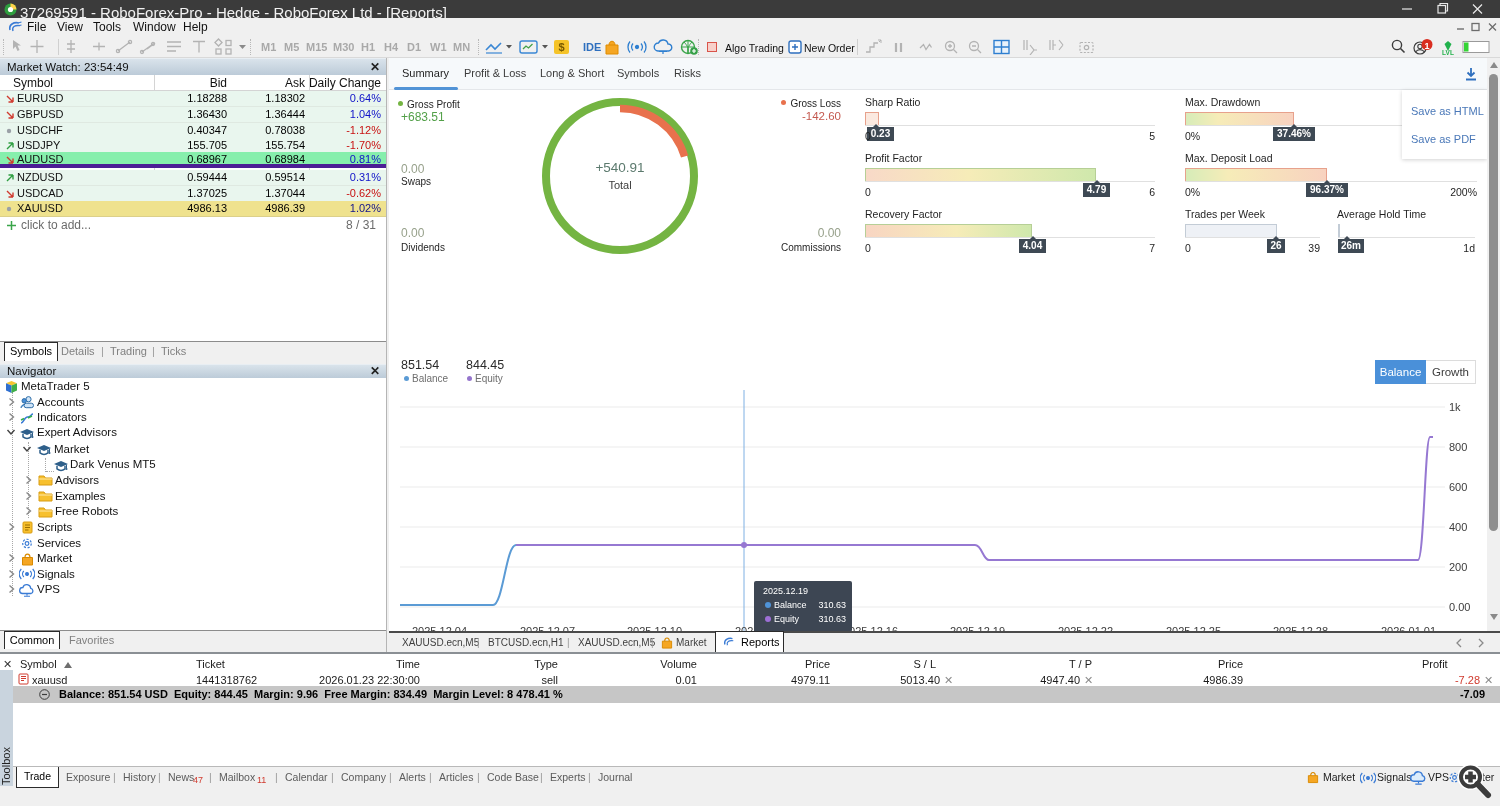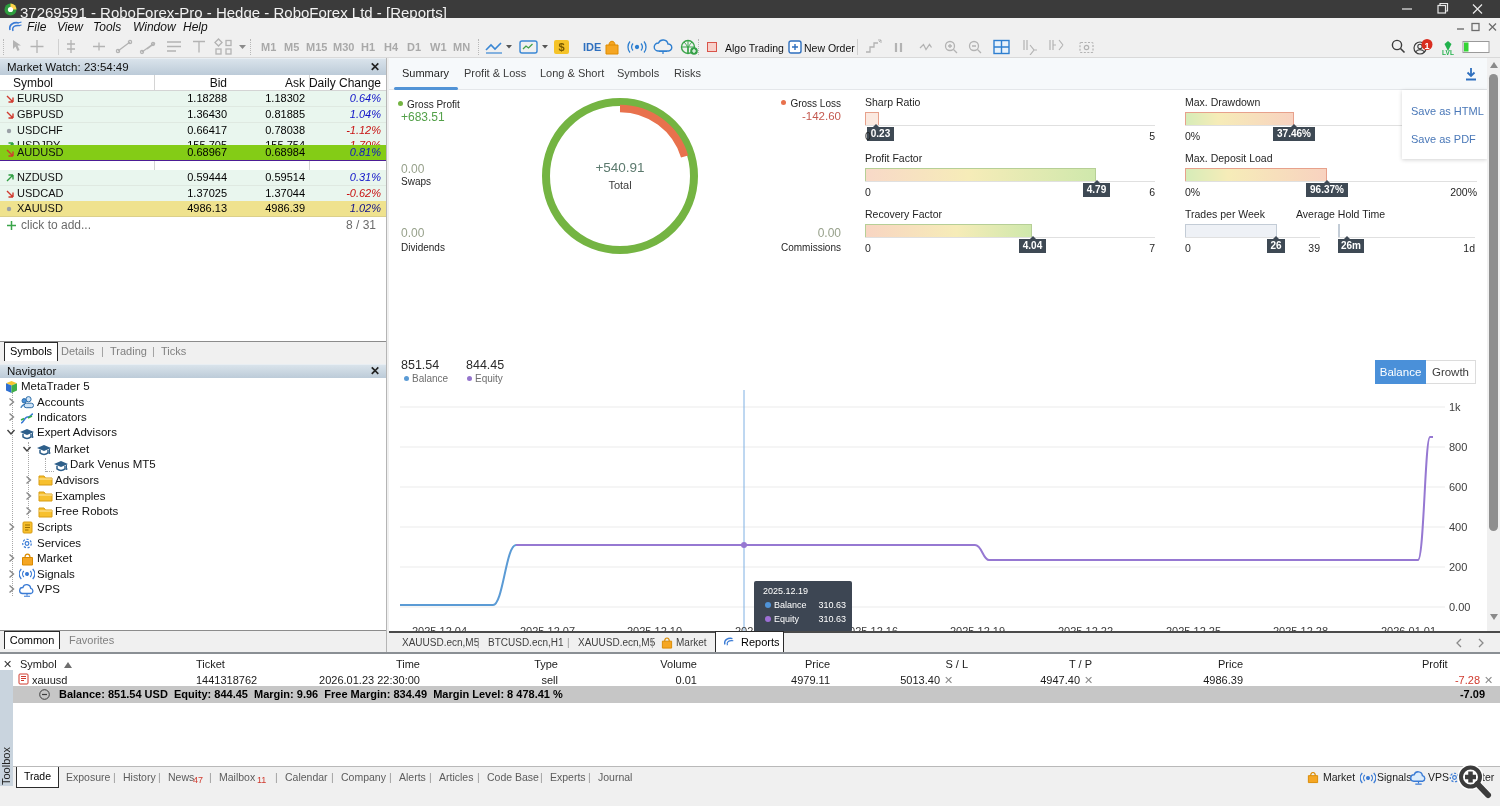--- a/index.html
+++ b/index.html
@@ -4,36 +4,36 @@
 <style>
 * { margin:0; padding:0; box-sizing:border-box; }
 html,body { width:1500px; height:806px; overflow:hidden; font-family:"Liberation Sans", sans-serif; background:#f0f0f0; }
 #app { position:relative; width:1500px; height:806px; }
 .abs { position:absolute; }
 
 #titlebar { position:absolute; left:0; top:0; width:1500px; height:18px; background:#3b3b3b; color:#fff; }
 #titlebar .ttext { position:absolute; left:20px; top:3.5px; font-size:15px; color:#f2f2f2; }
 
 #menubar { position:absolute; left:0; top:18px; width:1500px; height:18px; background:#f0f0f0; font-size:12px; color:#111; }
-#menubar span.mi { position:absolute; top:2px;font-style:italic; }
+#menubar span.mi { position:absolute; top:2px; }
 
 #toolbar { position:absolute; left:0; top:36px; width:1500px; height:22px; background:#f0f0f0; border-bottom:1px solid #d9d9d9; }
 .tsep { position:absolute; top:3px; width:1px; height:16px; background:#d0d0d0; }
 .tf { position:absolute; top:5px; font-size:11px; color:#a9a9a9; font-weight:bold; }
 
 .phead { position:absolute; left:0; width:386px; height:17px; background:linear-gradient(#d9e3eb,#bccbd8); border-top:1px solid #e8eef3; font-size:11.5px; color:#101010; }
 .phead .pt { position:absolute; left:7px; top:2px; }
 .phead .px { position:absolute; right:6px; top:1px; font-size:12px; color:#222; font-weight:bold; }
 
 #mw-table { position:absolute; left:0; top:75px; width:386px; height:266px; background:#fff; font-size:11px; }
 .mwrow { position:absolute; left:0; width:386px; height:16px; }
 .mwrow .sym { position:absolute; left:17px; top:1px; color:#111; }
 .mwrow .bid { position:absolute; right:159px; top:1px; }
 .mwrow .ask { position:absolute; right:81px; top:1px; }
-.mwrow .chg { position:absolute; right:5px; top:1px;font-style:italic; }
+.mwrow .chg { position:absolute; right:5px; top:1px; }
 .up { color:#0f12c8; } .dn { color:#c81212; }
 .colline { position:absolute; top:0; width:1px; background:#d4d4d4; }
 
 .navrow { position:absolute; font-size:11.5px; color:#111; height:16px; }
 .navrow .arr { position:absolute; left:0px; top:2px; width:10px; height:10px; }
 .navrow .txt { position:absolute; top:1px; white-space:nowrap; }
 
 .ptabs { position:absolute; left:0; width:386px; height:19px; background:#f0f0f0; font-size:11px; color:#808080; }
 .ptabs .active { position:absolute; top:0px; background:#fff; border:1px solid #2b2b2b; border-bottom:none; color:#000; text-align:center; padding-top:2px; height:19px; }
 .ptabs .it { position:absolute; top:3px; }
@@ -225,42 +225,42 @@
             <span class="bid">1.18288</span>
             <span class="ask">1.18302</span>
             <span class="chg up">0.64%</span>
           </div>
 <div class="mwrow" style="top:31.75px;background:#e9f6ee;border-bottom:1px solid #dfe9e1">
             <svg class="abs" style="left:5px;top:3px" width="10" height="10" viewBox="0 0 10 10">
               <path d="M2 2 L8 8 M8 8 v-4.5 M8 8 h-4.5" stroke="#d03a2e" stroke-width="1.4" fill="none"></path>
             </svg>
             <span class="sym">GBPUSD</span>
             <span class="bid">1.36430</span>
-            <span class="ask">0.81885</span>
+            <span class="ask">1.36444</span>
             <span class="chg up">1.04%</span>
           </div>
 <div class="mwrow" style="top:47.5px;background:#e9f6ee;border-bottom:1px solid #dfe9e1">
             <svg class="abs" style="left:6px;top:5px" width="6" height="6" viewBox="0 0 6 6">
               <circle cx="3" cy="3" r="2.2" fill="#9aa0a6"></circle>
             </svg>
             <span class="sym">USDCHF</span>
-            <span class="bid">0.66417</span>
+            <span class="bid">0.40347</span>
             <span class="ask">0.78038</span>
             <span class="chg dn">-1.12%</span>
           </div>
 <div class="mwrow" style="top:63.25px;background:#e9f6ee;border-bottom:1px solid #dfe9e1">
             <svg class="abs" style="left:5px;top:3px" width="10" height="10" viewBox="0 0 10 10">
               <path d="M2 8 L8 2 M8 2 v4.5 M8 2 h-4.5" stroke="#2f9e41" stroke-width="1.4" fill="none"></path>
             </svg>
             <span class="sym">USDJPY</span>
             <span class="bid">155.705</span>
             <span class="ask">155.754</span>
             <span class="chg dn">-1.70%</span>
           </div>
-<div class="mwrow" style="top:70px;background:#84cc16;border-bottom:1px solid #4c1d95">
+<div class="mwrow" style="top:77px;background:#86efac;border-bottom:4px solid #4c1d95">
             <svg class="abs" style="left:5px;top:3px" width="10" height="10" viewBox="0 0 10 10">
               <path d="M2 2 L8 8 M8 8 v-4.5 M8 8 h-4.5" stroke="#d03a2e" stroke-width="1.4" fill="none"></path>
             </svg>
             <span class="sym">AUDUSD</span>
             <span class="bid">0.68967</span>
             <span class="ask">0.68984</span>
             <span class="chg up">0.81%</span>
           </div>
 <div class="mwrow" style="top:94.75px;background:#e9f6ee;border-bottom:1px solid #dfe9e1">
             <svg class="abs" style="left:5px;top:3px" width="10" height="10" viewBox="0 0 10 10">
@@ -528,21 +528,21 @@
       <div class="gtrack" style="left:796px;top:123px;width:292px"></div>
       <div class="gbadge" style="left:917px;top:125px;width:42px">96.37%</div>
       <div class="glab" style="left:796px;top:128px">0%</div>
       <div class="glab" style="left:1048px;top:128px;width:40px;text-align:right">200%</div>
       <div class="gtitle" style="left:796px;top:150px">Trades per Week</div>
       <div class="gbar" style="left:796px;top:166px;width:92px;background:#eef1f6;border:1px solid #c3ccd6"></div>
       <div class="gtrack" style="left:796px;top:179px;width:135px"></div>
       <div class="gbadge" style="left:878px;top:181px;width:18px">26</div>
       <div class="glab" style="left:796px;top:184px">0</div>
       <div class="glab" style="left:891px;top:184px;width:40px;text-align:right">39</div>
-      <div class="gtitle" style="left:907px;top:150px">Average Hold Time</div>
+      <div class="gtitle" style="left:948px;top:150px">Average Hold Time</div>
       <div class="gbar" style="left:949px;top:166px;width:2px;background:#c3ccd6;border:1px solid #c3ccd6"></div>
       <div class="gtrack" style="left:949px;top:179px;width:137px"></div>
       <div class="gbadge tl" style="left:949px;top:181px;width:26px">26m</div>
       <div class="glab" style="left:1046px;top:184px;width:40px;text-align:right">1d</div>
     </div>
 
     <div class="abs" style="left:1013px;top:32px;width:85px;height:69px;background:#fff;box-shadow:0 1px 4px rgba(0,0,0,.18);font-size:11px;color:#4a78b8;white-space:nowrap">
       <div class="abs" style="left:9px;top:15px">Save as HTML</div>
       <div class="abs" style="left:9px;top:43px">Save as PDF</div>
     </div>
@@ -638,21 +638,21 @@
     </div>
     <span class="th" style="left:20px">Symbol</span>
     <svg class="abs" style="left:64px;top:8px" width="8" height="6" viewBox="0 0 8 6">
         <path d="M4 0 L8 6 H0 Z" fill="#6e6e6e"></path>
       </svg>
     <span class="th" style="left:196px">Ticket</span>
     <span class="th" style="left:320px;width:100px;text-align:right">Time</span>
     <span class="th" style="left:458px;width:100px;text-align:right">Type</span>
     <span class="th" style="left:597px;width:100px;text-align:right">Volume</span>
     <span class="th" style="left:730px;width:100px;text-align:right">Price</span>
-    <span class="th" style="left:868px;width:100px;text-align:right">S / L</span>
+    <span class="th" style="left:836px;width:100px;text-align:right">S / L</span>
     <span class="th" style="left:992px;width:100px;text-align:right">T / P</span>
     <span class="th" style="left:1143px;width:100px;text-align:right">Price</span>
     <span class="th" style="left:1422px;width:100px;text-align:left">Profit</span>
     <svg class="abs" style="left:18px;top:19px" width="11" height="12" viewBox="0 0 11 12">
         <rect x="1" y="1" width="9" height="10" rx="1" fill="#fff" stroke="#d03a2e"></rect>
         <path d="M3 3.5 h5 M3 5.5 h5 M3 7.5 h3" stroke="#d03a2e" stroke-width="1"></path>
       </svg>
     <span class="td" style="left:32px">xauusd</span>
     <span class="td" style="left:196px">1441318762</span>
     <span class="td" style="left:260px;width:160px;text-align:right">2026.01.23 22:30:00</span>

